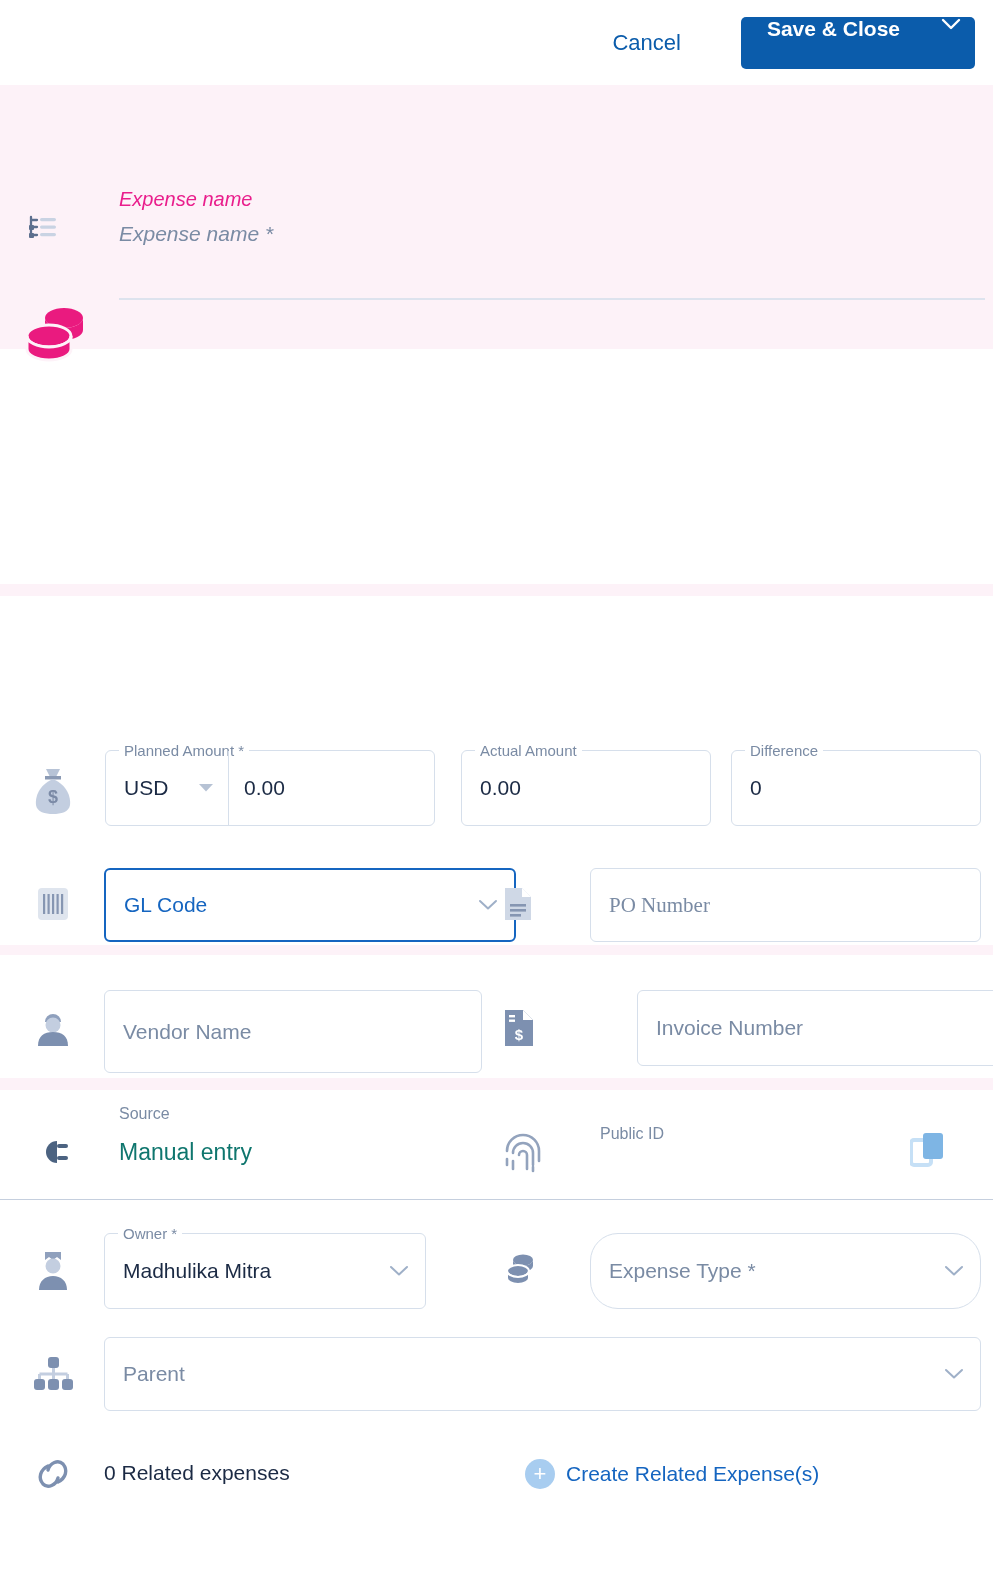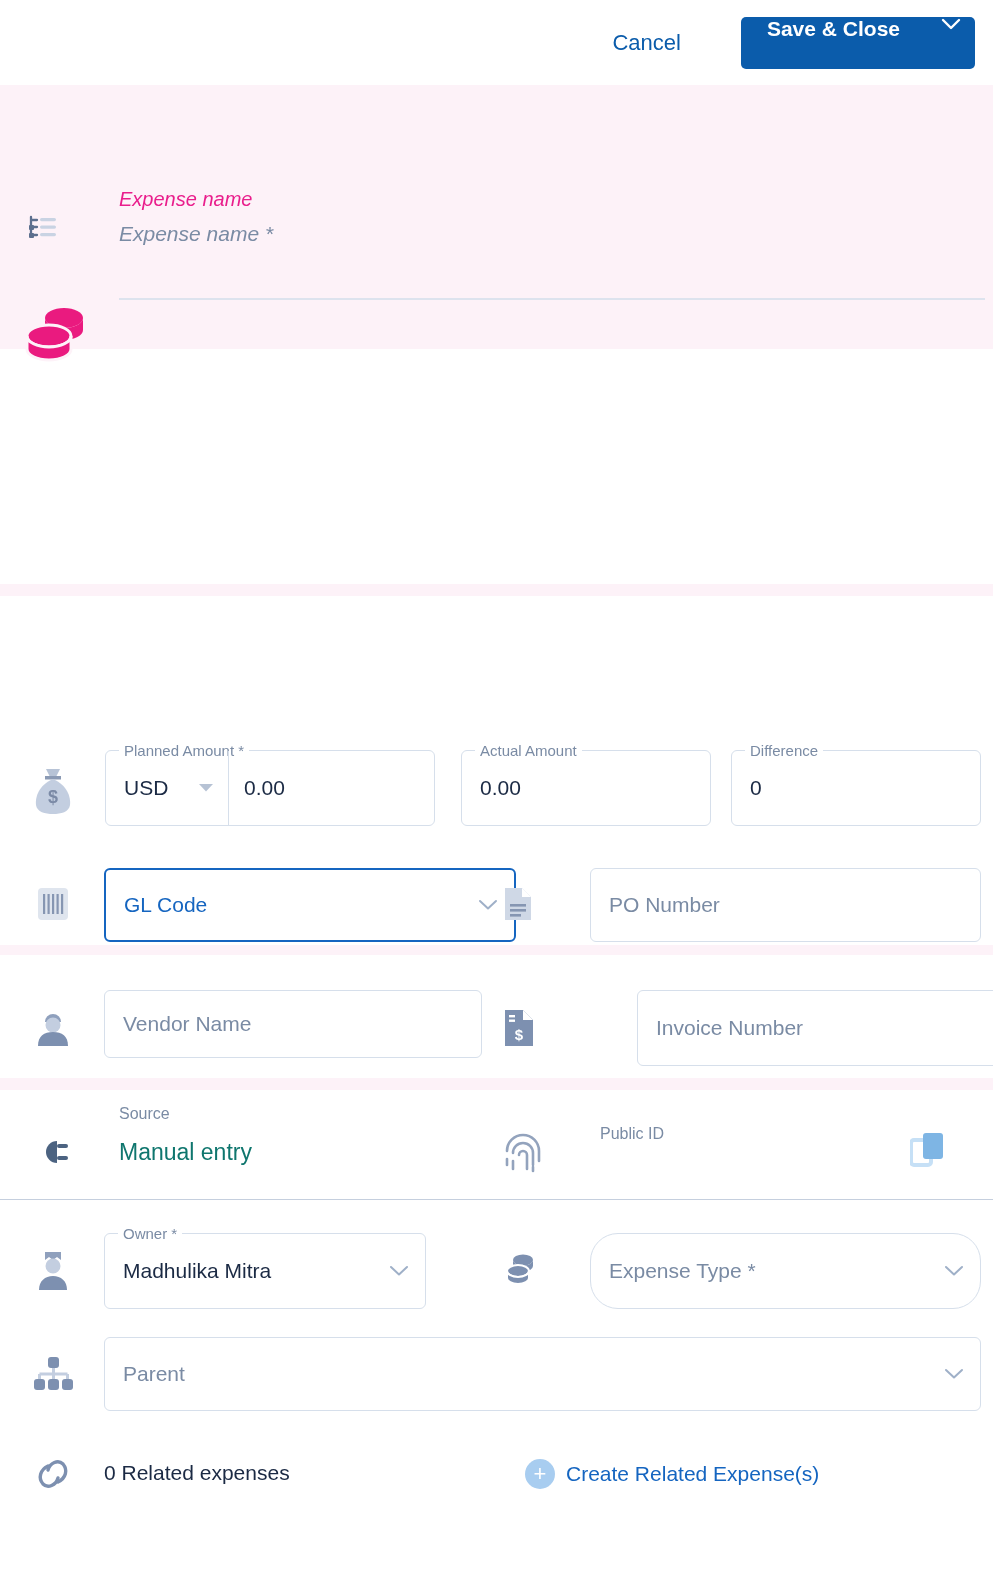--- a/index.html
+++ b/index.html
@@ -309,35 +309,35 @@
     <svg width="30" height="36" viewBox="0 0 30 36">
       <path d="M2 2 h17 l9 9 v23 h-26 z" fill="#cfd8e6"></path>
       <path d="M19 2 l9 9 h-9 z" fill="#ffffff"></path>
       <g fill="#8696b2">
           <rect x="7" y="18" width="16" height="2.6"></rect>
           <rect x="7" y="23" width="16" height="2.6"></rect>
           <rect x="7" y="28" width="11" height="2.6"></rect>
         </g>
     </svg>
   </div>
-  <div class="field" style="left:590px;top:519px;width:391px;height:74px;">
+  <div class="field" style="left:590px;top:519px;width:391px;height:74px;font-family:Liberation Serif, serif;">
     <span class="field-placeholder">PO Number</span>
   </div>
 </div>
 <div class="pink-stripe" style="top:584px;height:12px;"></div>
 
 <div class="row">
   <div class="row-icon" style="top:652px;height:54px;">
     <svg width="34" height="36" viewBox="0 0 34 36">
       <path d="M9 12 a8 8 0 0 1 16 0 z" fill="#8fa0bd"></path>
       <circle cx="17" cy="15" r="7.5" fill="#c3cee0"></circle>
       <path d="M2 36 C2 26 8 22 17 22 C26 22 32 26 32 36 z" fill="#7d90b0"></path>
     </svg>
   </div>
-  <div class="field" style="left:104px;top:641px;width:378px;height:68px;">
+  <div class="field" style="left:104px;top:641px;width:378px;height:83px;">
     <span class="field-placeholder">Vendor Name</span>
   </div>
   <div class="row-icon" style="left:503px;top:652px;height:54px;width:90px;justify-content:flex-start;">
     <svg width="32" height="38" viewBox="0 0 32 38">
       <path d="M2 1 h18 l10 10 v26 h-28 z" fill="#7d90b0"></path>
       <path d="M20 1 l10 10 h-10 z" fill="#ffffff"></path>
       <g fill="#ffffff">
           <rect x="6" y="6" width="6" height="2.4"></rect>
           <rect x="6" y="10.5" width="6" height="2.4"></rect>
         </g>

